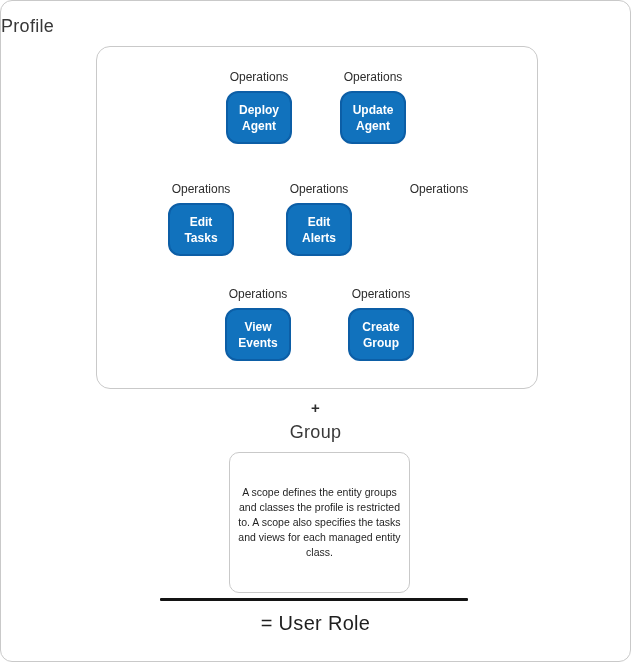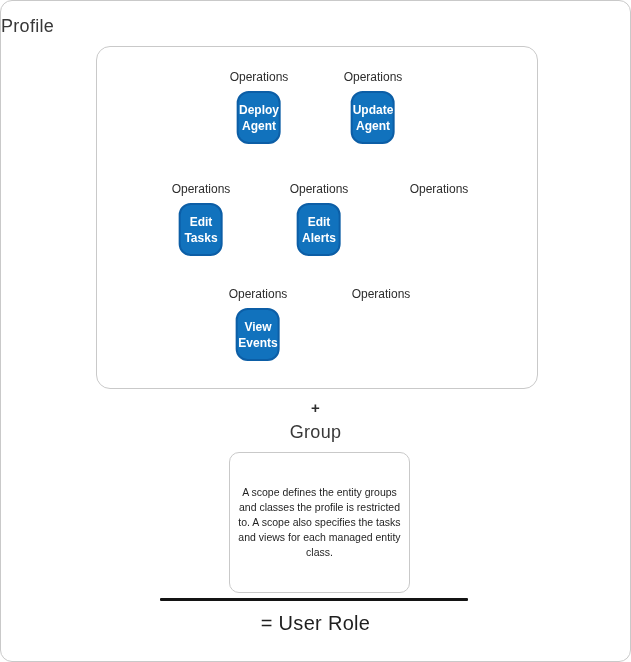--- a/index.html
+++ b/index.html
@@ -51,21 +51,21 @@
     align-items: center;
     transform: translateX(-50%);
   }
   .op-header {
     font-size: 12px;
     color: #2d2d2d;
     margin-bottom: 7px;
     white-space: nowrap;
   }
   .op-box {
-    width: 44px;
+    width: 66px;
     height: 53px;
     background: var(--operation-box-fill);
     border: 2px solid var(--operation-box-border);
     border-radius: 12px;
     display: flex;
     align-items: center;
     justify-content: center;
   }
   .op-box-label {
     color: #ffffff;
@@ -192,20 +192,24 @@
     <div class="op-group pos-view">
       <div class="op-header">Operations</div>
       <div class="op-box">
         <div class="op-box-label">View
 Events</div>
       </div>
     </div>
 
     <div class="op-group pos-create">
       <div class="op-header">Operations</div>
+      <div class="op-box">
+        <div class="op-box-label">Create
+Group</div>
+      </div>
     </div>
 
   </div>
 
   <div class="plus-symbol">+</div>
 
   <div class="scope-title">Group</div>
 
   <div class="scope-box">
     <div class="scope-description">A scope defines the entity groups and classes the profile is restricted to. A scope also specifies the tasks and views for each managed entity class.</div>

